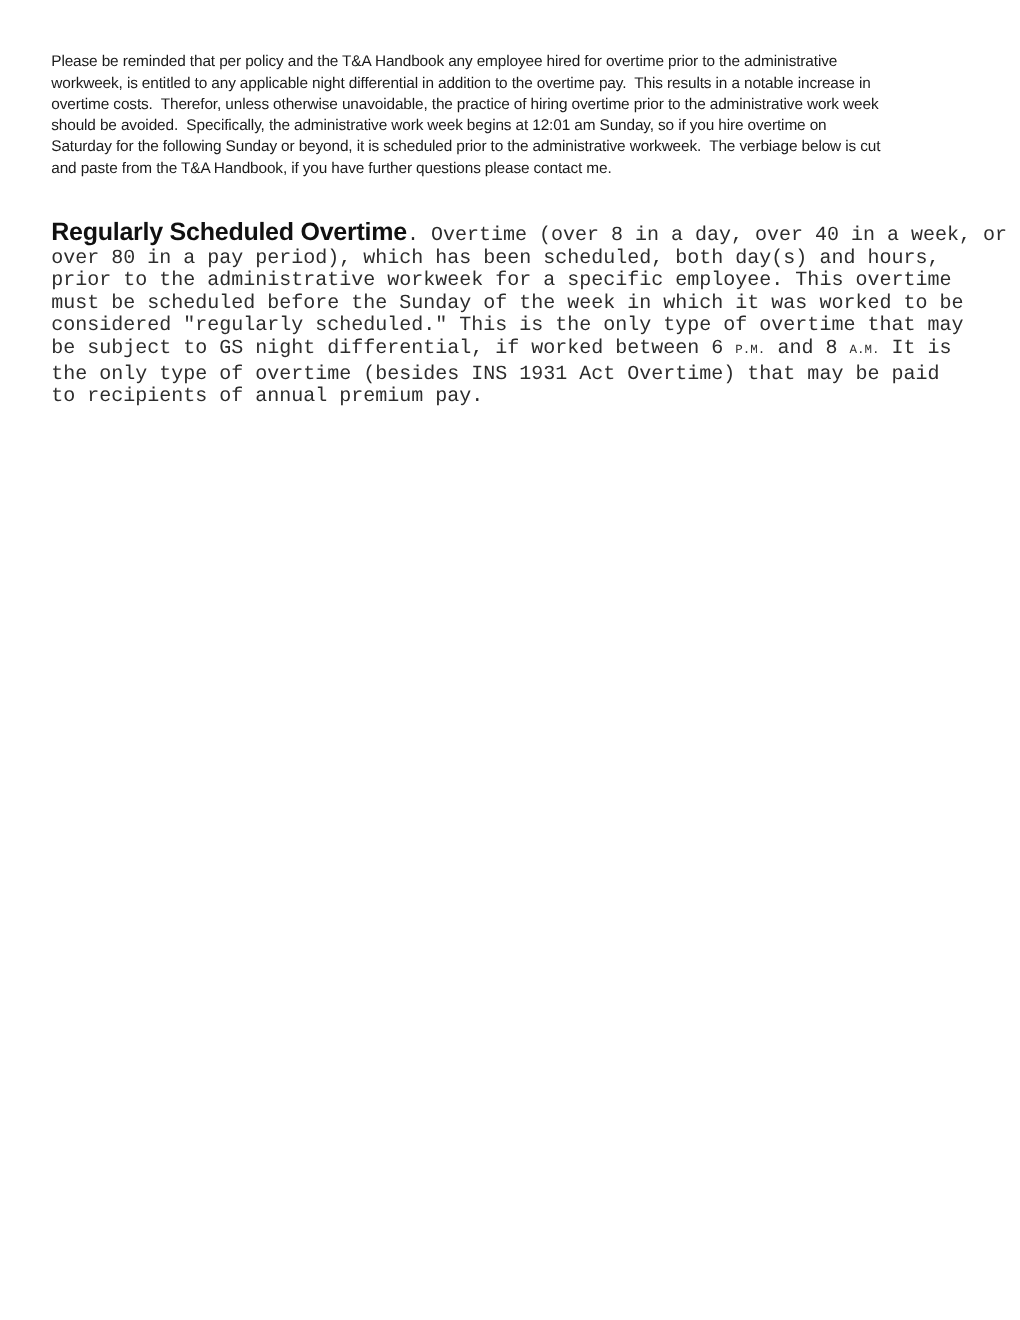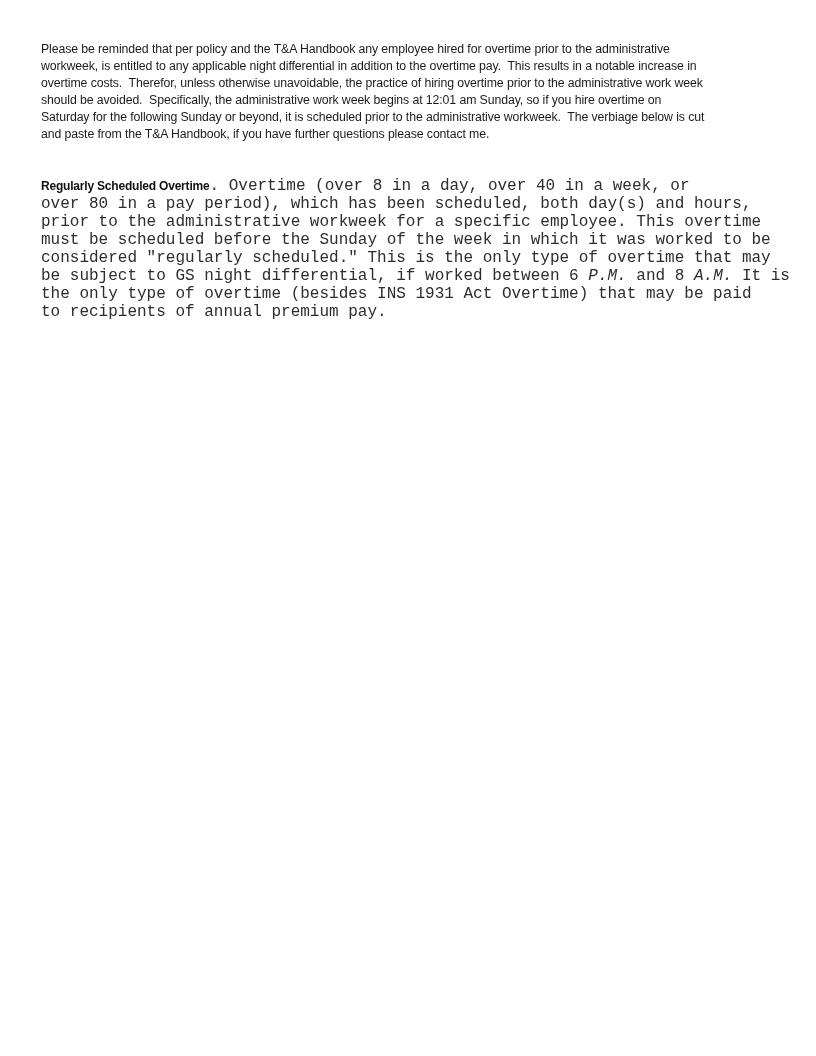--- a/index.html
+++ b/index.html
@@ -24,27 +24,26 @@
     margin-top: 34px;
     font-family: "Liberation Mono", "DejaVu Sans Mono", monospace;
     font-size: 16px;
     line-height: 18px;
     color: #2d2d2d;
     white-space: pre;
   }
   .handbook .heading {
     font-family: "Liberation Sans", "DejaVu Sans", sans-serif;
     font-weight: bold;
-    font-size: 12px;
+    font-size: 20px;
     color: #111111;
     letter-spacing: -0.2px;
   }
   .handbook .timecap {
-    font-size: 16px;
-    font-style: italic;
+    font-size: 10px;
   }
 </style>
 </head>
 <body>
 
 <div class="page">
 
   <div class="intro">Please be reminded that per policy and the T&amp;A Handbook any employee hired for overtime prior to the administrative
 workweek, is entitled to any applicable night differential in addition to the overtime pay.  This results in a notable increase in
 overtime costs.  Therefor, unless otherwise unavoidable, the practice of hiring overtime prior to the administrative work week

